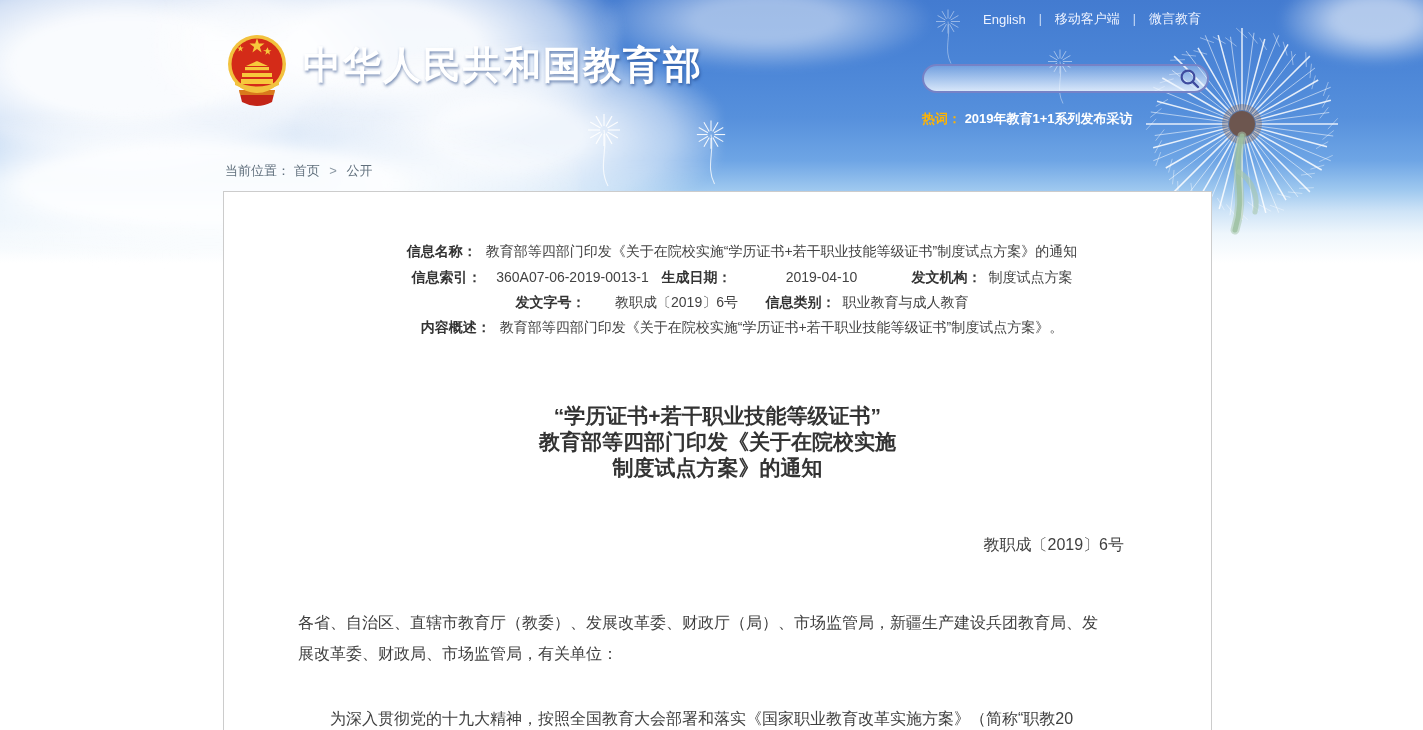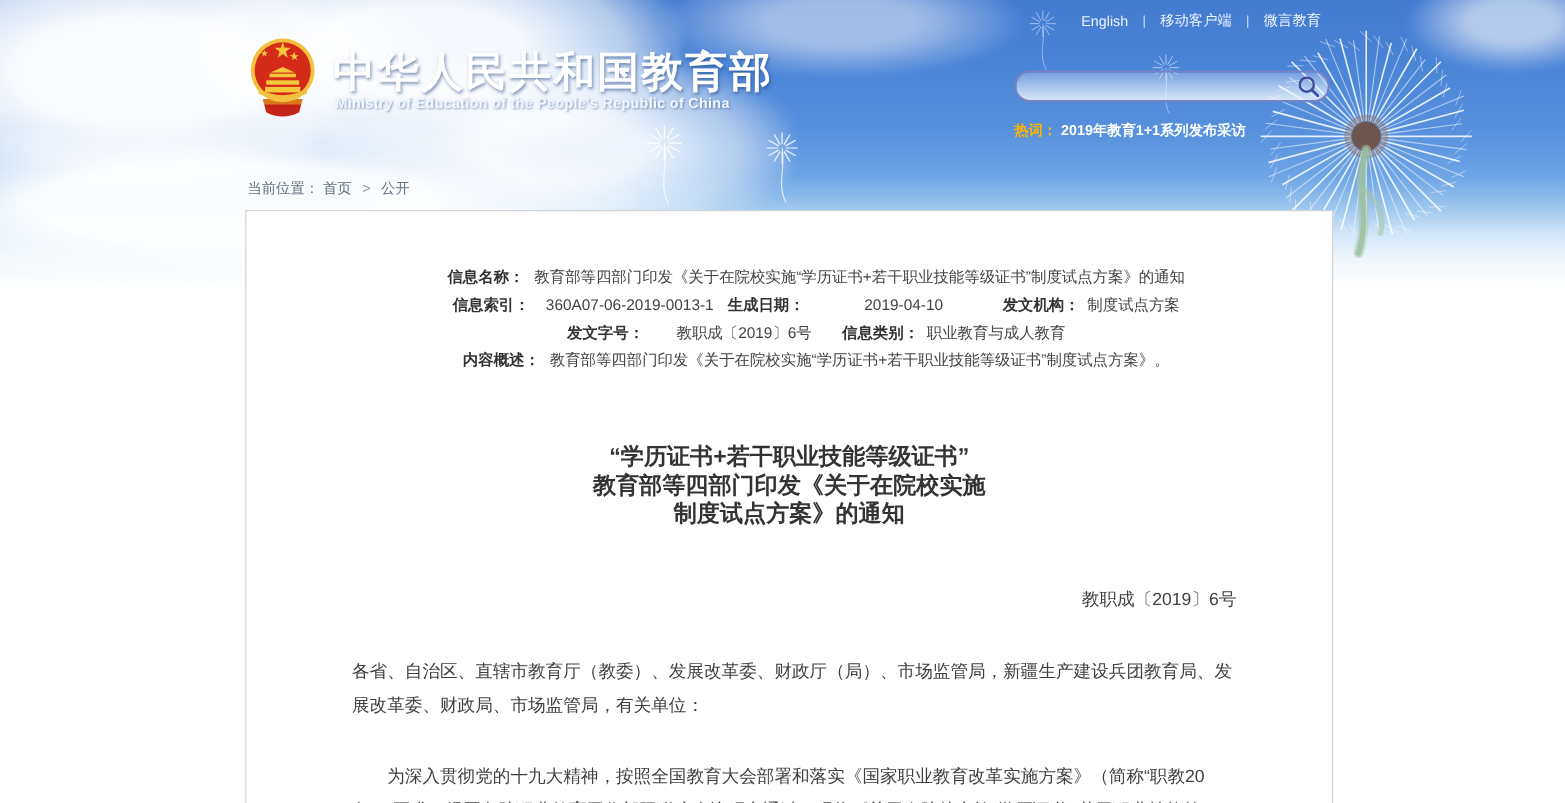--- a/index.html
+++ b/index.html
@@ -71,21 +71,21 @@
   .mval { display:inline-block; color:#424242; }
   .w-v1 { width:164px; }
   .w-v2 { width:166px; }
   .r1 { top:51px; } .r2 { top:77px; } .r3 { top:102px; } .r4 { top:127px; }
 
   .doc-title { position:absolute; top:211px; left:0; right:0; text-align:center;
                font-size:21px; font-weight:bold; color:#333; line-height:26px; }
 
   .doc-number { position:absolute; top:343px; right:87px; font-size:16px; color:#3f3f3f; }
 
-  .para { position:absolute; left:96px; width:806px; font-size:16px; color:#3f3f3f; }
+  .para { position:absolute; left:74px; width:806px; font-size:16px; color:#3f3f3f;margin-top:12px; }
   .para .line { line-height:31px; height:31px; white-space:nowrap; }
   .p1 { top:403px; }
   .p2 { top:499px; }
   .indent { text-indent:2em; }
 </style>
 </head>
 <body>
 
 <div class="stage">
 
@@ -279,21 +279,20 @@
     <path d="M32,6 L33.8,11.5 L39.5,11.5 L34.9,14.9 L36.6,20.4 L32,17 L27.4,20.4 L29.1,14.9 L24.5,11.5 L30.2,11.5 Z" fill="#f7c83c"></path>
     <path d="M18,14 l1,3 l3,0 l-2.4,1.8 l0.9,3 l-2.5,-1.9 l-2.5,1.9 l0.9,-3 L14,17 l3,0 Z" fill="#f7c83c" transform="translate(1,2) scale(0.8)"></path>
     <path d="M46,14 l1,3 l3,0 l-2.4,1.8 l0.9,3 l-2.5,-1.9 l-2.5,1.9 l0.9,-3 L41,17 l3,0 Z" fill="#f7c83c" transform="translate(-1,2) scale(0.95)"></path>
     <rect x="17" y="41" width="30" height="4" fill="#f7c83c"></rect>
     <rect x="20" y="35" width="24" height="3.2" fill="#f7c83c"></rect>
     <path d="M21,34 L32,29 L43,34 Z" fill="#f7c83c"></path>
     <rect x="16" y="47" width="32" height="5" fill="#f7c83c"></rect>
     <path d="M10,49 Q32,60 54,49 L54,53 Q32,64 10,53 Z" fill="#f2c23e"></path>
   </svg>
   <div class="site-title">中华人民共和国教育部</div>
-  <div class="site-subtitle">Ministry of Education of the People's Republic of China</div>
 
   <div class="search-box">
     <input type="text" placeholder="" style="">
     <span class="search-icon">
       <svg width="22" height="22" viewBox="0 0 22 22">
         <circle cx="9" cy="9" r="6.4" fill="none" stroke="#3f4c9f" stroke-width="2.2"></circle>
         <line x1="13.8" y1="13.8" x2="19" y2="19" stroke="#3f4c9f" stroke-width="2.4" stroke-linecap="round"></line>
       </svg>
     </span>
   </div>

